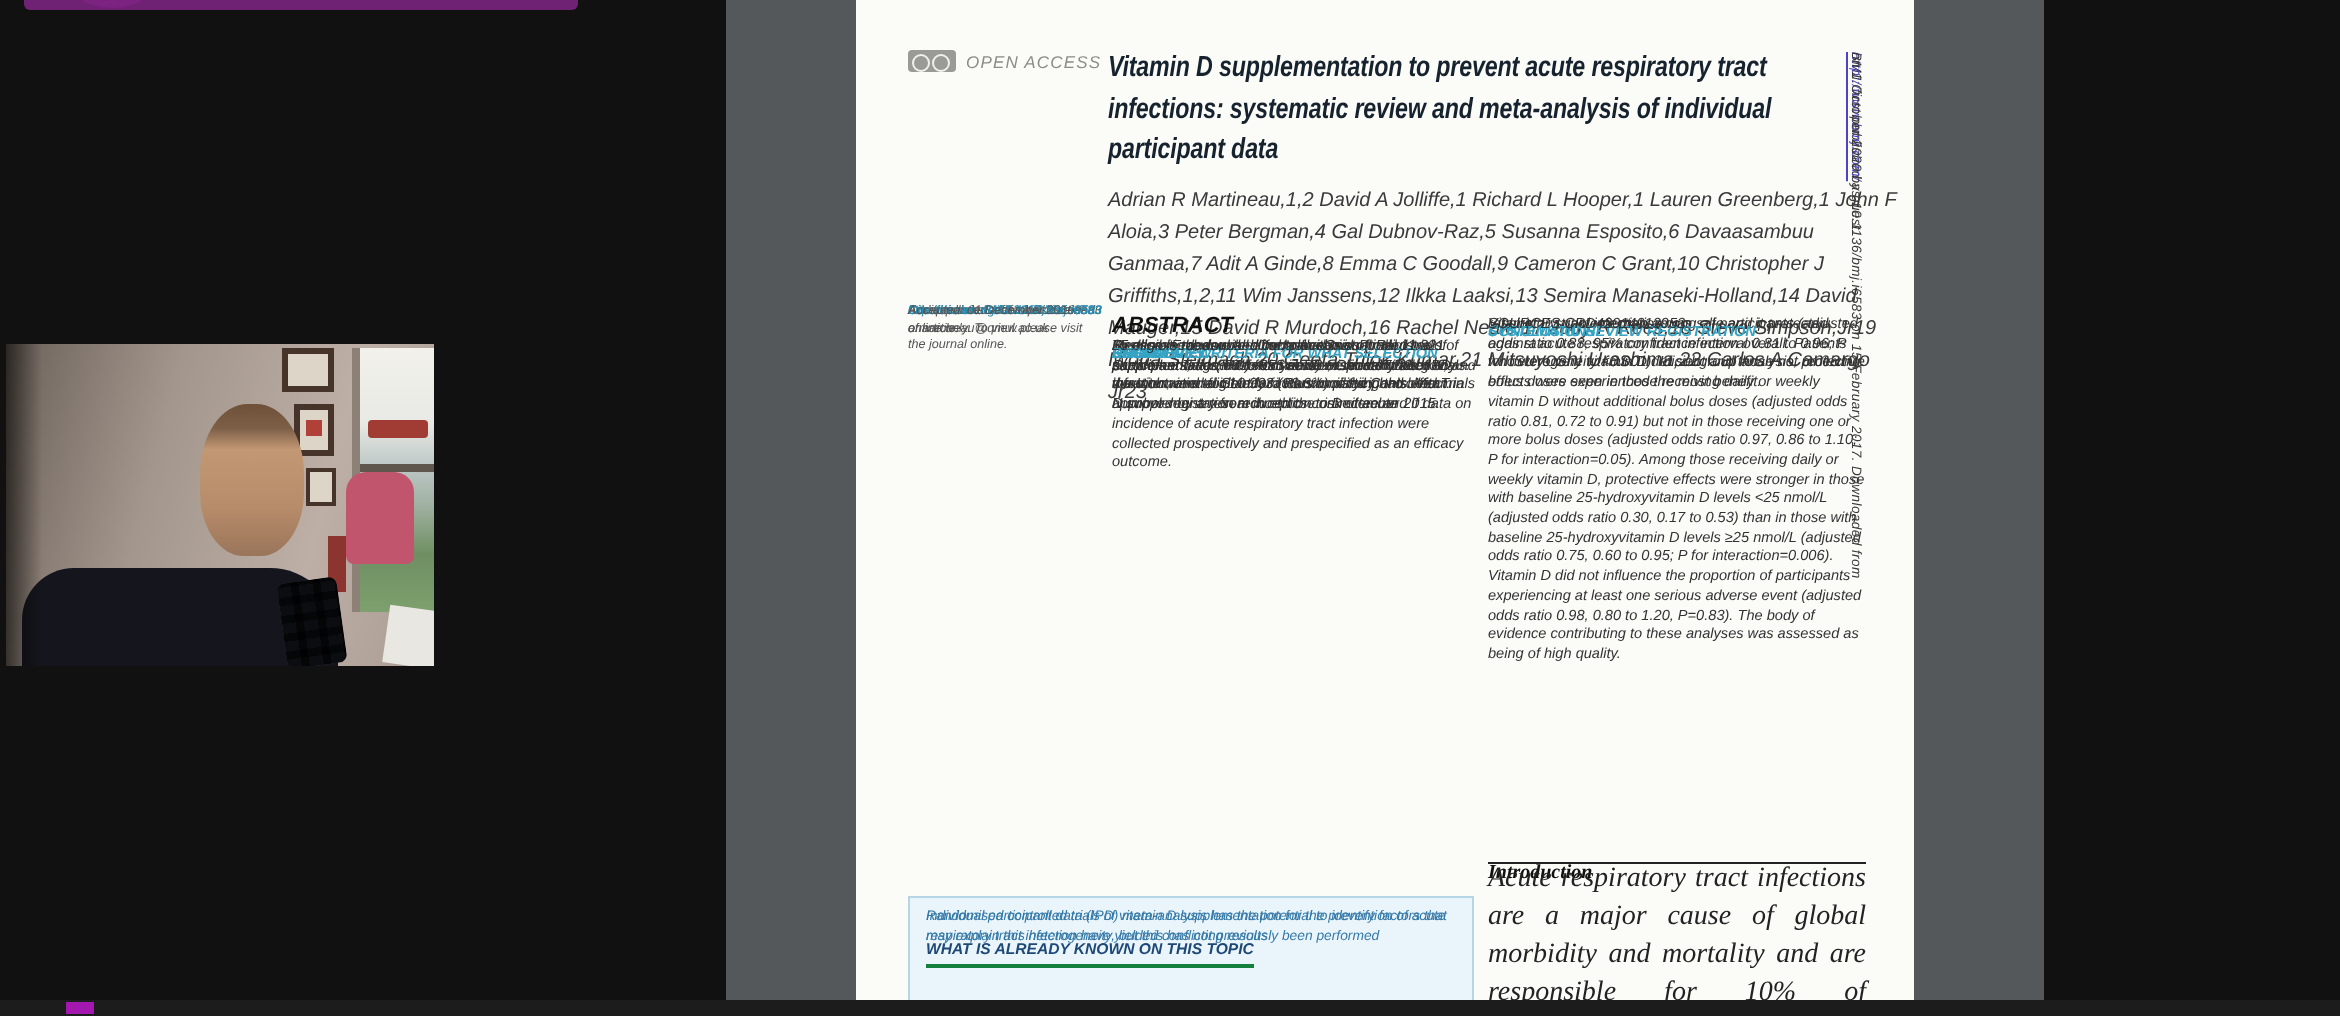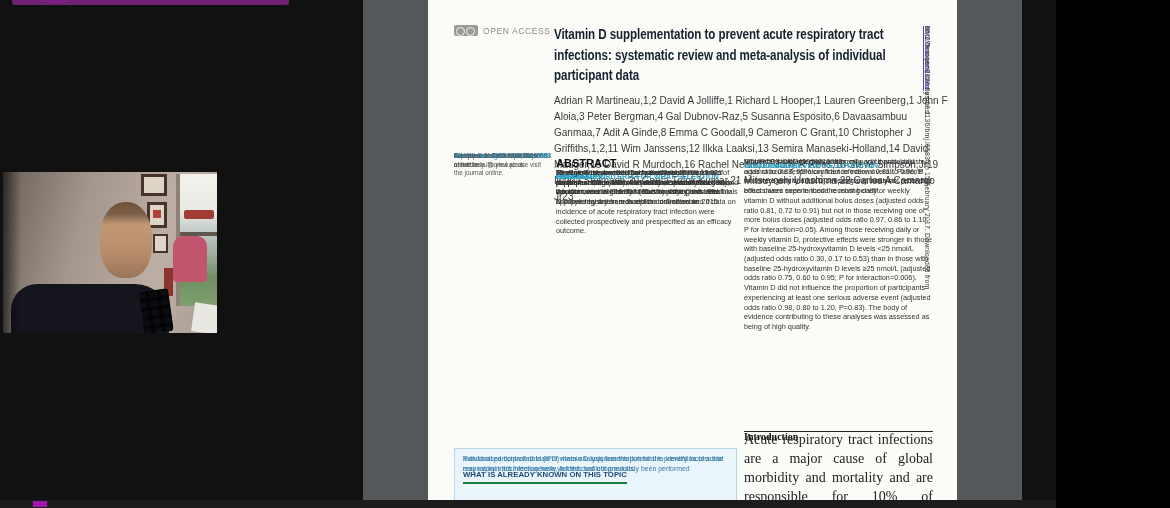--- a/index.html
+++ b/index.html
@@ -1,17 +1,17 @@
 <!DOCTYPE html>
 <html><head>
 <meta charset="utf-8">
 <style>
   html,body{margin:0;padding:0;background:#000;}
-  #root{position:relative;width:1056px;height:508px;background:#111112;overflow:hidden;
-        font-family:"Liberation Sans",sans-serif;}
+  #root{position:relative;width:1170px;height:508px;background:#111112;overflow:hidden;
+        font-family:"Liberation Sans",sans-serif;font-style:italic;}
   #root *{position:absolute;box-sizing:border-box;}
 
   
   .banner{left:12px;top:0;width:277px;height:5px;background:#6f2173;border-radius:0 0 3px 3px;}
   .logo-circle{left:24px;top:-60px;width:64px;height:64px;border-radius:50%;
                background:#fff;border:5px solid #7c2280;}
   .player-bar{left:0;bottom:0;width:1170px;height:8px;background:#1c1c1c;}
   .progress-chip{left:33px;bottom:1px;width:14px;height:6px;background:#a318ae;}
 
   

